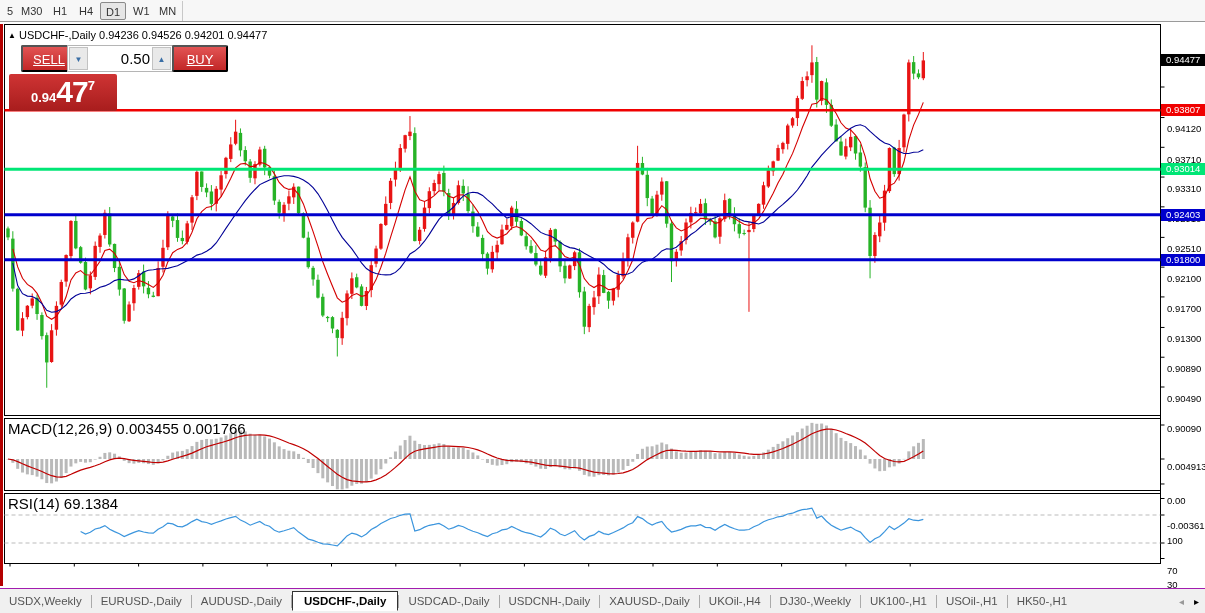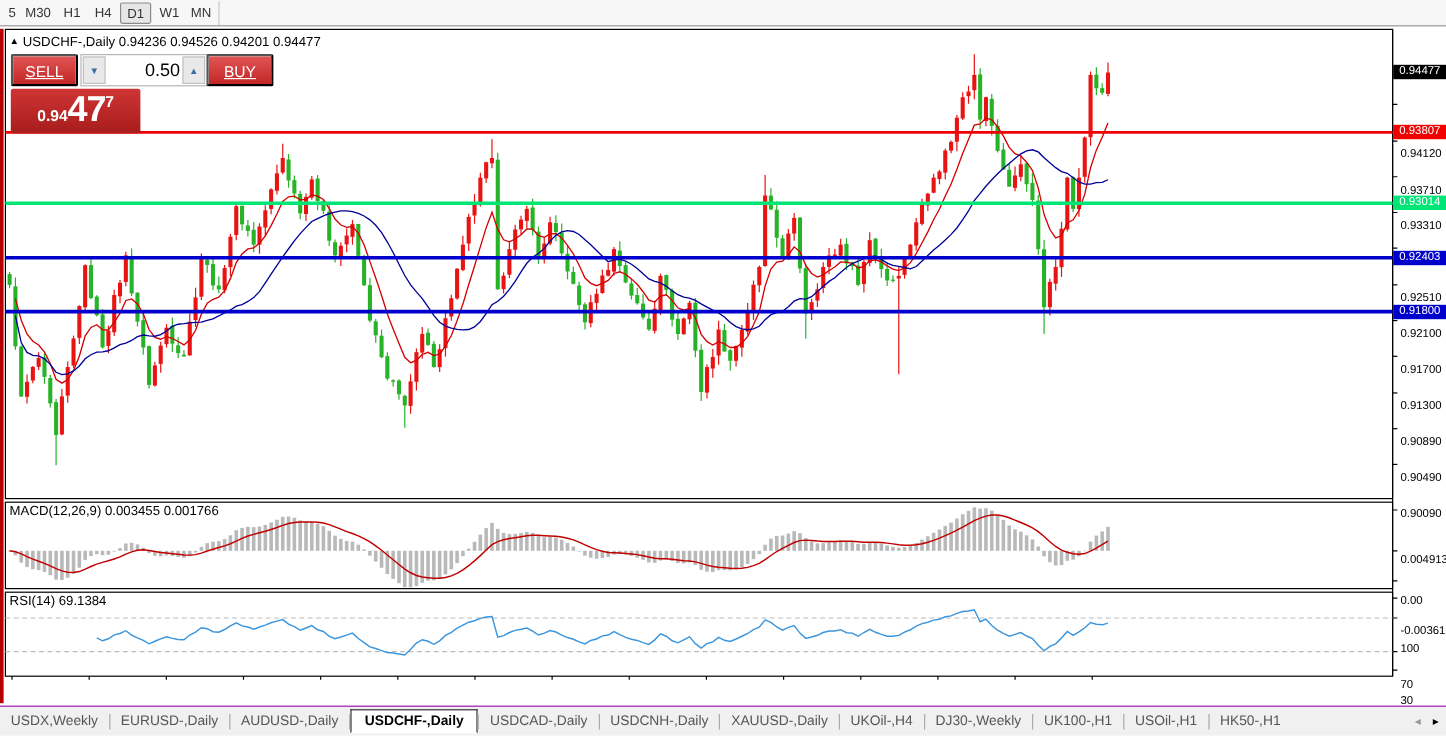--- a/index.html
+++ b/index.html
@@ -37,21 +37,21 @@
   #vol { position:absolute; left:22px; top:1px; width:60px; height:23px; border:0;
     font-size:15px; text-align:right; outline:none; color:#000;
     font-family:"Liberation Sans",sans-serif; }
   .row2-box { position:absolute; top:29px; width:108px; height:37px;
     background:linear-gradient(#cf3434,#a81d1d); color:#fff; border-radius:2px;
     text-align:center; cursor:pointer; }
   .big-price { font-size:30px; font-weight:bold; line-height:36px; letter-spacing:-1px; }
   .sm-price  { font-size:13px; font-weight:bold; }
   .sup-price { font-size:13px; font-weight:bold; vertical-align:12px; }
 
-  .ind-label { position:absolute; font-size:11px; color:#000; white-space:nowrap; }
+  .ind-label { position:absolute; font-size:15px; color:#000; white-space:nowrap; }
 
   .ax-label { position:absolute; left:1167px; font-size:9.5px; color:#000; white-space:nowrap;margin-top:42px; }
   .ax-box { position:absolute; left:1161px; width:44px; height:12px; font-size:9.5px;
     color:#fff; padding-left:5px; line-height:12px; white-space:nowrap; }
   .date-label { position:absolute; top:568px; font-size:9.5px; color:#000; white-space:nowrap; }
 
   
   #tabbar { position:absolute; left:0; top:588px; width:1205px; height:25px;
     background:#f0f0f0; border-top:1px solid #a21caf; display:flex; align-items:center; }
   .tab { font-size:11.5px; color:#555; padding:3px 9px; white-space:nowrap; cursor:pointer; }
@@ -703,21 +703,21 @@
     <div id="left-strip"></div>
 
     <div id="chart-title">
       <span class="arr">▲</span>
       <span>USDCHF-,Daily</span>
       <span>0.94236 0.94526 0.94201 0.94477</span>
     </div>
 
     <div id="trade">
       <div class="row1">
-        <button class="tr-btn" style="left:0">SELL</button>
+        <button class="tr-btn" style="left:12px">SELL</button>
         <div id="spinner">
           <span class="spin-btn" style="left:1px">▼</span>
           <input id="vol" value="0.50" style="">
           <span class="spin-btn" style="left:84px">▲</span>
         </div>
         <button class="tr-btn" style="left:163px">BUY</button>
       </div>
       <div class="row2-box" style="left:0">
         <span class="sm-price">0.94</span><span class="big-price">47</span><span class="sup-price">7</span>
       </div>

